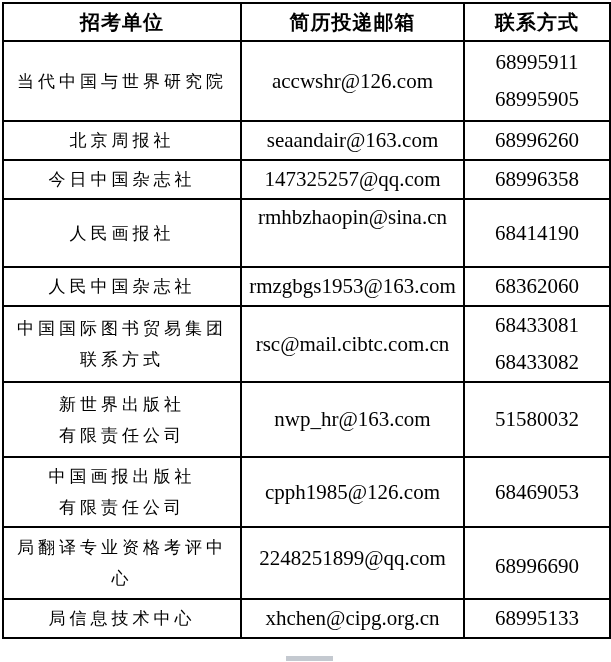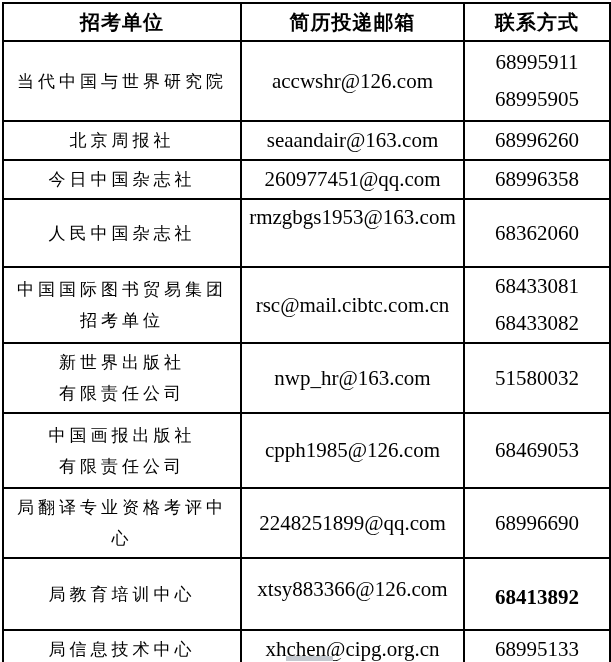--- a/index.html
+++ b/index.html
@@ -62,21 +62,21 @@
   tbody tr:nth-child(5)  { height: 35px; }
   tbody tr:nth-child(6)  { height: 70px; }
   tbody tr:nth-child(7)  { height: 75px; }
   tbody tr:nth-child(8)  { height: 70px; margin-top: 8px; }
   tbody tr:nth-child(9)  { height: 72px; }
   tbody tr:nth-child(10) { height: 36px; }
   tbody tr:nth-child(11) { height: 37px; }
   
   tbody tr:nth-child(4) td.email { vertical-align: top; padding-top: 5px; }
   tbody tr:nth-child(9) td.email { vertical-align: top; padding-top: 18px; }
-  tbody tr:nth-child(9) td.phone { padding-top: 6px; font-weight: bold; }
+  tbody tr:nth-child(9) td.phone { padding-top: 6px; }
   
   .bottom-artifact {
     position: absolute;
     left: 286px;
     top: 656px;
     width: 47px;
     height: 5px;
     background: #c4c9d0;
   }
 </style>
@@ -104,31 +104,36 @@
         <td class="phone">68995911
 68995905</td>
       </tr>
       <tr>
         <td class="unit">北京周报社</td>
         <td class="email">seaandair@163.com</td>
         <td class="phone">68996260</td>
       </tr>
       <tr>
         <td class="unit">今日中国杂志社</td>
-        <td class="email">260977451@qq.com</td>
+        <td class="email">147325257@qq.com</td>
         <td class="phone">68996358</td>
+      </tr>
+      <tr>
+        <td class="unit">人民画报社</td>
+        <td class="email">rmhbzhaopin@sina.cn</td>
+        <td class="phone">68414190</td>
       </tr>
       <tr>
         <td class="unit">人民中国杂志社</td>
         <td class="email">rmzgbgs1953@163.com</td>
         <td class="phone">68362060</td>
       </tr>
       <tr>
         <td class="unit">中国国际图书贸易集团
-招考单位</td>
+联系方式</td>
         <td class="email">rsc@mail.cibtc.com.cn</td>
         <td class="phone">68433081
 68433082</td>
       </tr>
       <tr>
         <td class="unit">新世界出版社
 有限责任公司</td>
         <td class="email">nwp_hr@163.com</td>
         <td class="phone">51580032</td>
       </tr>
@@ -138,25 +143,20 @@
         <td class="email">cpph1985@126.com</td>
         <td class="phone">68469053</td>
       </tr>
       <tr>
         <td class="unit">局翻译专业资格考评中
 心</td>
         <td class="email">2248251899@qq.com</td>
         <td class="phone">68996690</td>
       </tr>
       <tr>
-        <td class="unit">局教育培训中心</td>
-        <td class="email">xtsy883366@126.com</td>
-        <td class="phone">68413892</td>
-      </tr>
-      <tr>
         <td class="unit">局信息技术中心</td>
         <td class="email">xhchen@cipg.org.cn</td>
         <td class="phone">68995133</td>
       </tr>
     </tbody>
   </table>
   <div class="bottom-artifact"></div>
 </div>
 
 </body></html>

